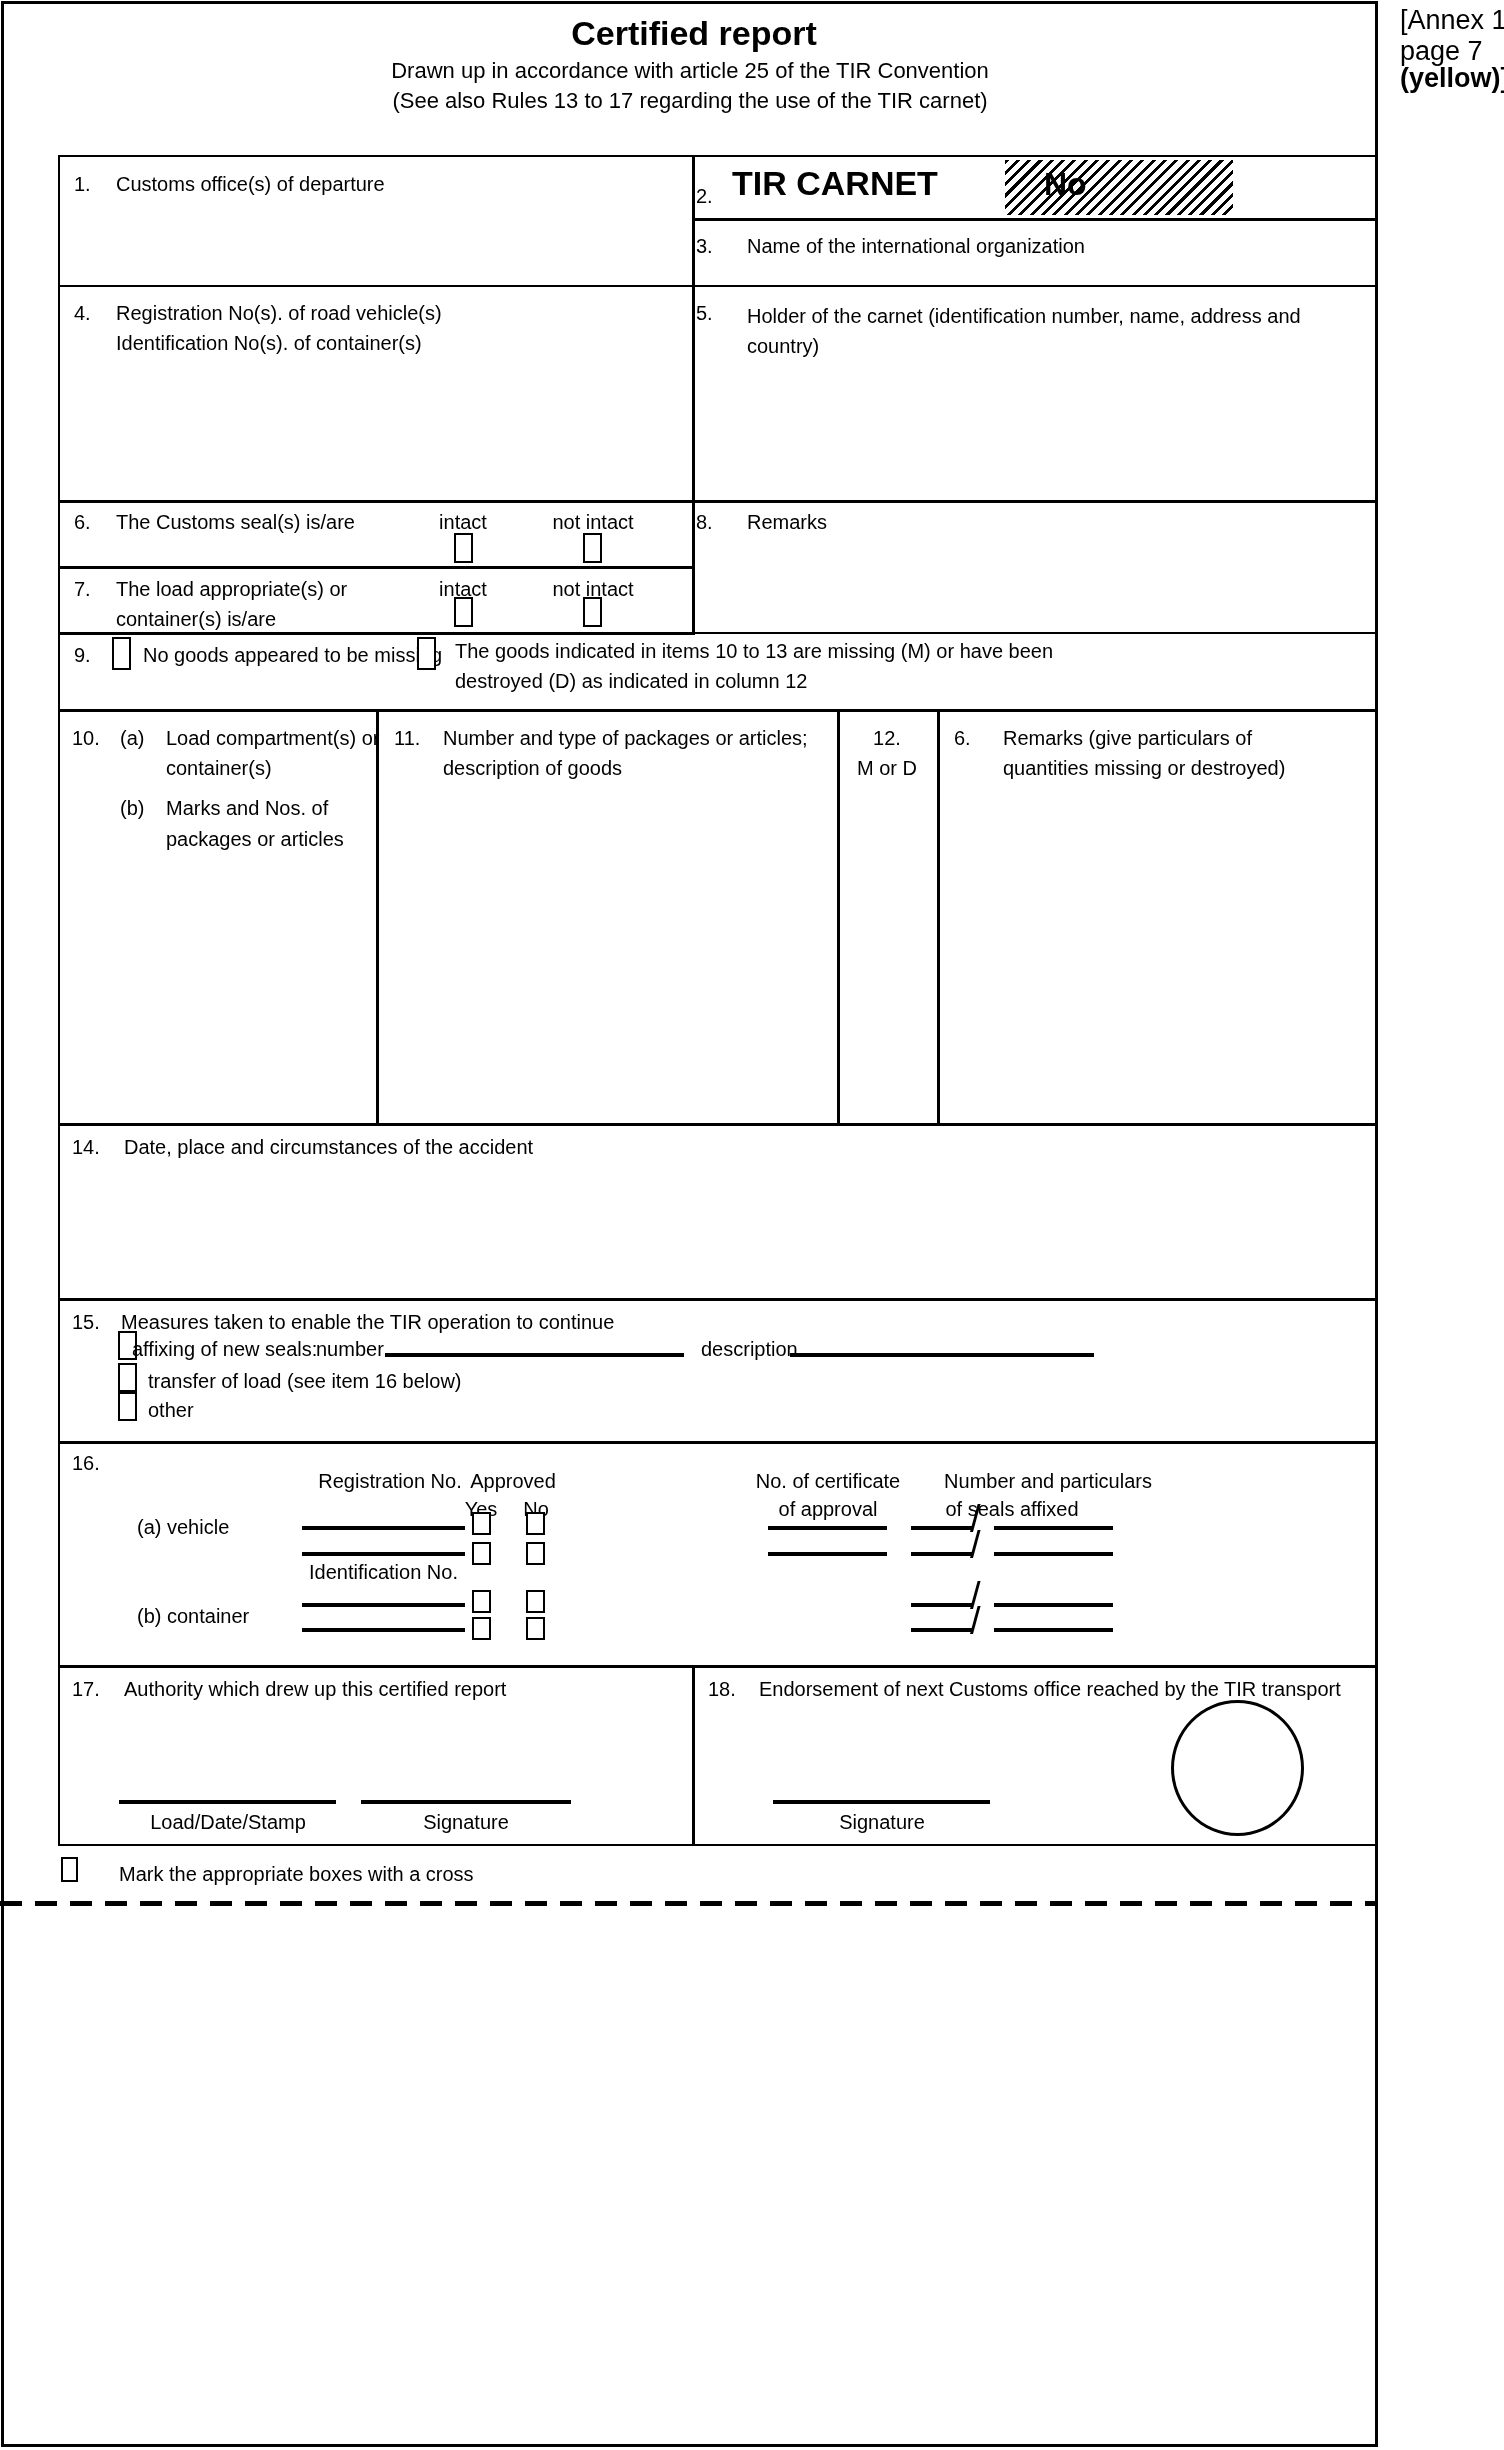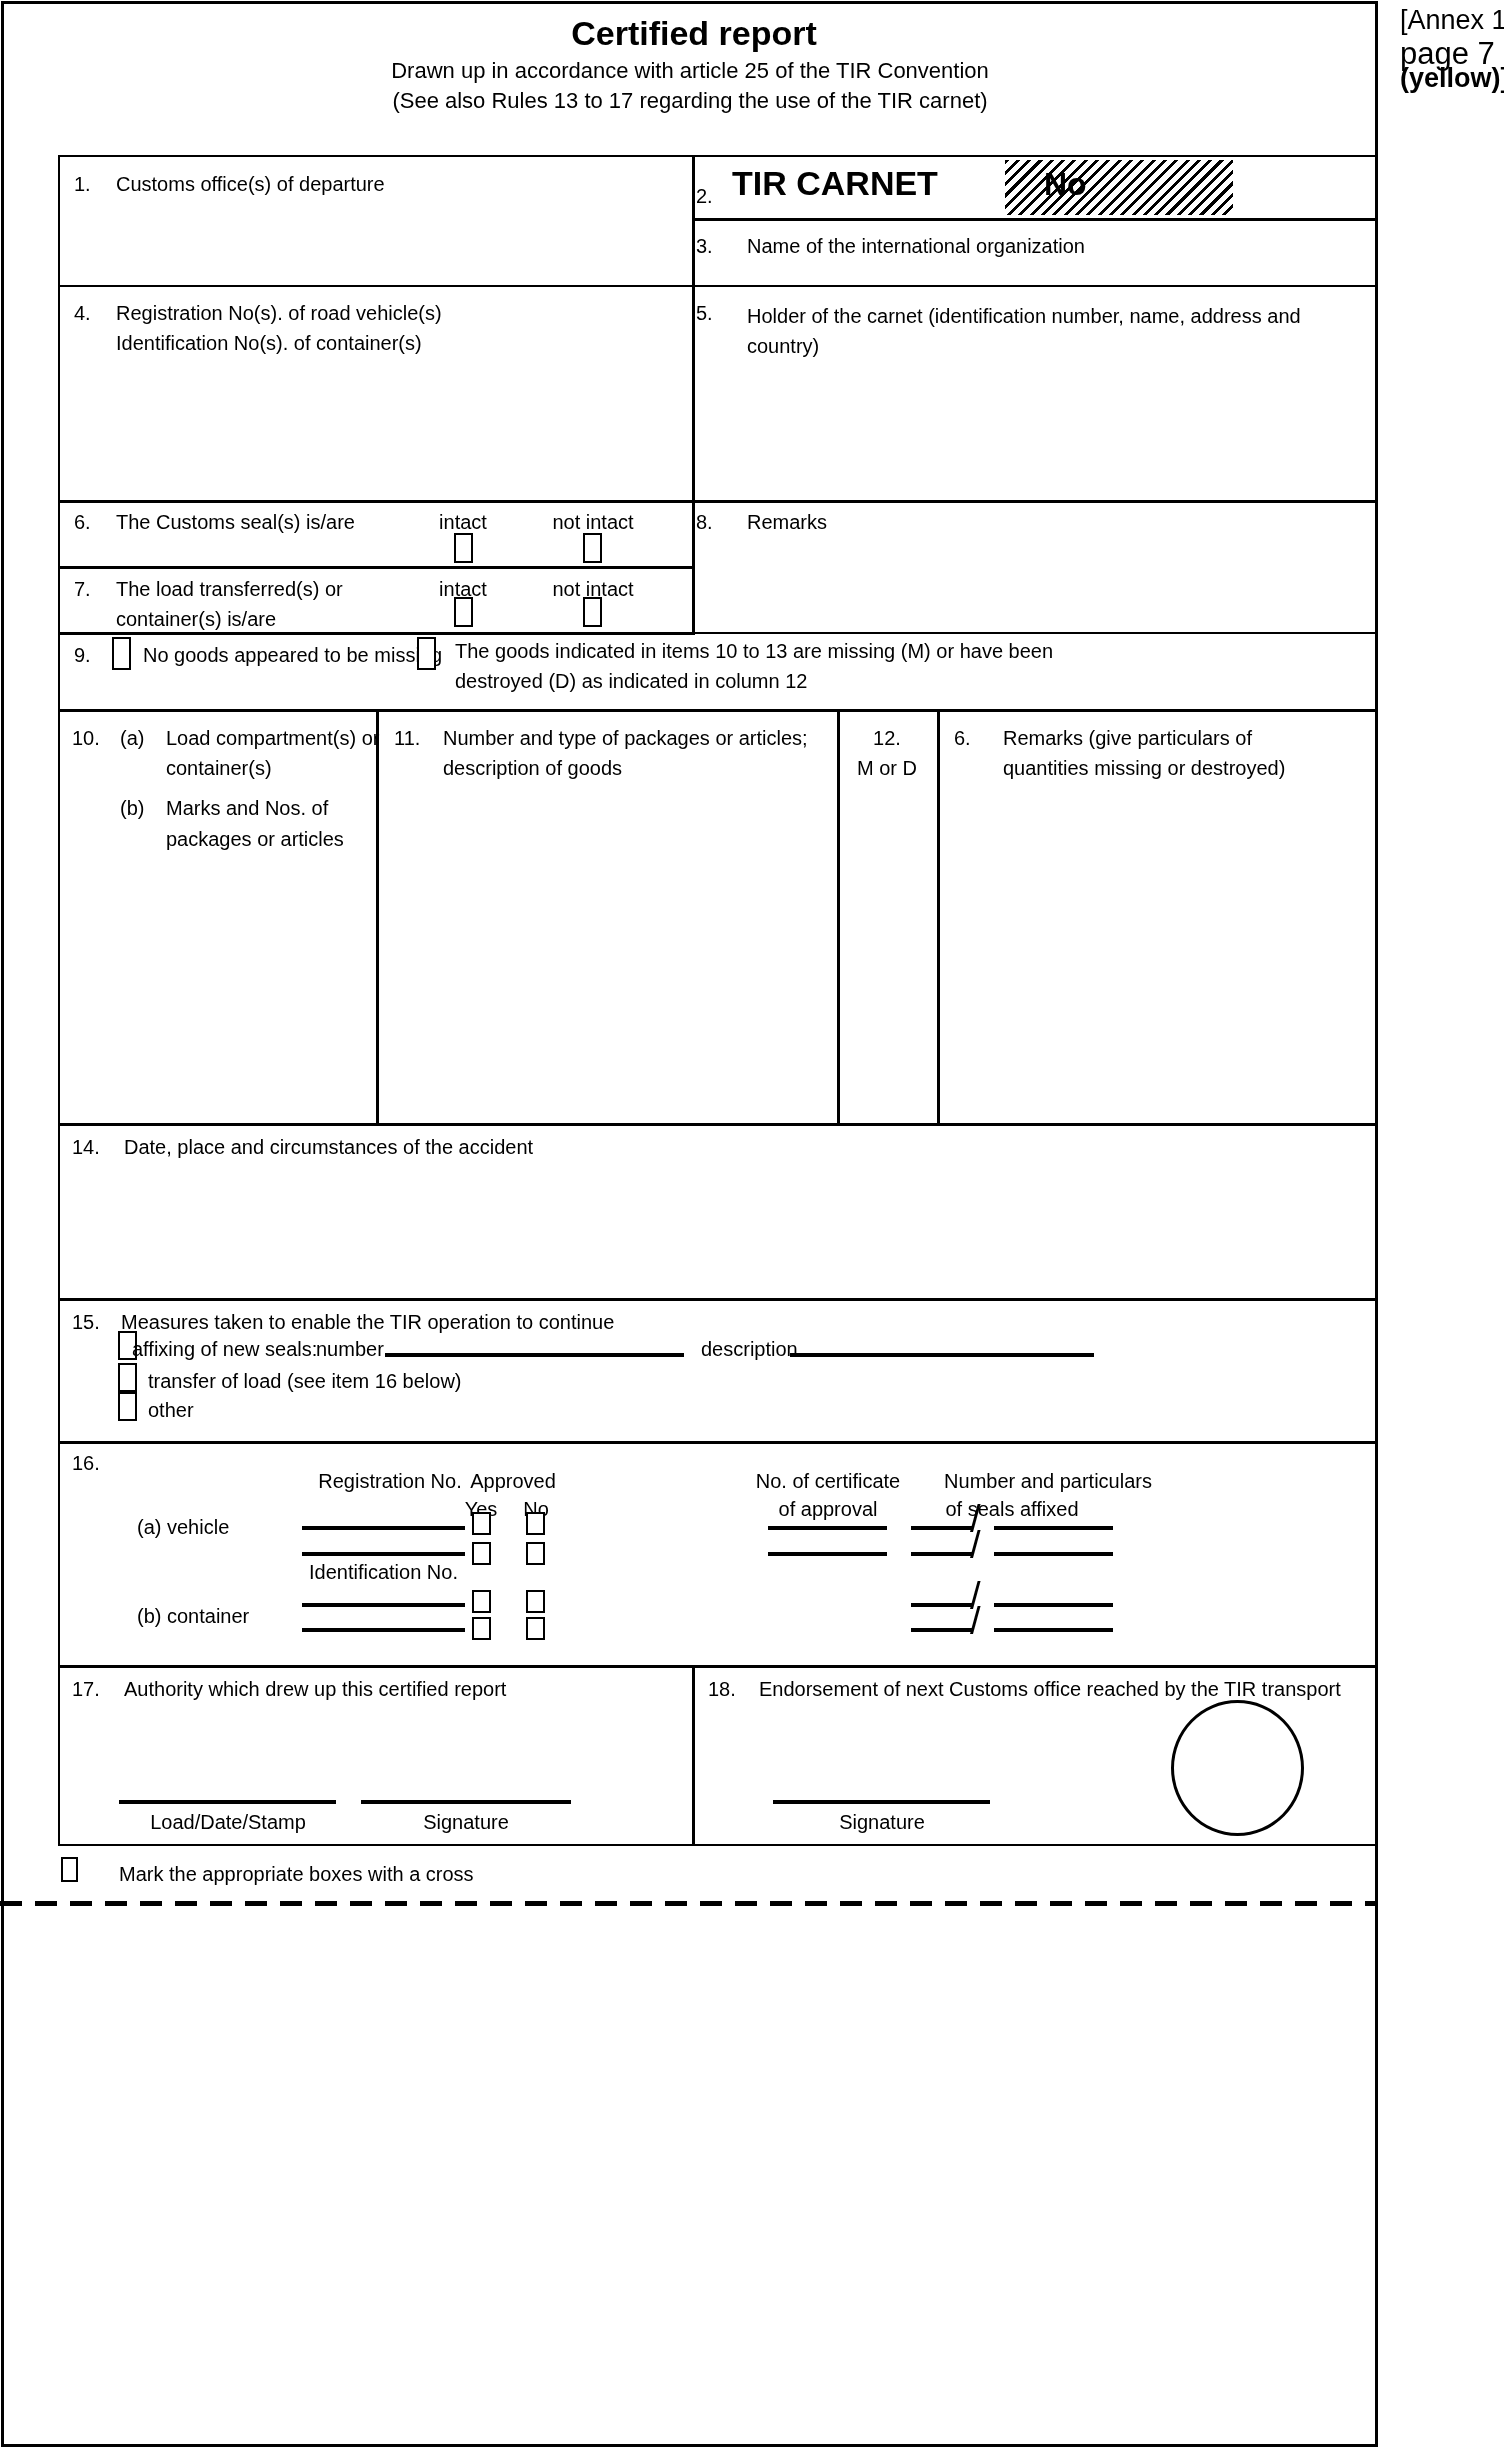--- a/index.html
+++ b/index.html
@@ -23,21 +23,21 @@
 </style>
 </head>
 <body>
 
 <div class="page">
 
   <div class="outer"></div>
 
   <div>
     <span class="t" style="left:1400px;top:4.3px;font-size:27px;">[Annex 1</span>
-    <span class="t" style="left:1400px;top:35px;font-size:31px;">page 7</span>
+    <span class="t" style="left:1400px;top:35px;font-size:27px;">page 7</span>
     <span class="t b" style="left:1400px;top:62px;font-size:27px;">(yellow)]</span>
   </div>
 
   <span class="t b ctr" style="left:694px;top:13px;font-size:34px;">Certified report</span>
   <span class="t ctr" style="left:690px;top:58px;font-size:22px;">Drawn up in accordance with article 25 of the TIR Convention</span>
   <span class="t ctr" style="left:690px;top:88px;font-size:22px;">(See also Rules 13 to 17 regarding the use of the TIR carnet)</span>
 
   <div class="fbox" style="left:58px;top:155px;width:637px;height:132px;"></div>
   <div class="fbox" style="left:692px;top:155px;width:686px;height:66px;"></div>
   <div class="fbox" style="left:692px;top:218px;width:686px;height:69px;"></div>
@@ -76,21 +76,21 @@
   <span class="t wrap" style="left:747px;top:301px;width:593px;">Holder of the carnet (identification number, name, address and country)</span>
 
   <span class="t" style="left:74px;top:510px;">6.</span>
   <span class="t" style="left:116px;top:510px;">The Customs seal(s) is/are</span>
   <span class="t ctr" style="left:463px;top:510px;">intact</span>
   <span class="t ctr" style="left:593px;top:510px;">not intact</span>
   <div class="cb" style="left:454px;top:533px;width:19px;height:30px;"></div>
   <div class="cb" style="left:583px;top:533px;width:19px;height:30px;"></div>
 
   <span class="t" style="left:74px;top:577px;">7.</span>
-  <span class="t" style="left:116px;top:577px;">The load transferred(s) or</span>
+  <span class="t" style="left:116px;top:577px;">The load appropriate(s) or</span>
   <span class="t" style="left:116px;top:607px;">container(s) is/are</span>
   <span class="t ctr" style="left:463px;top:577px;">intact</span>
   <span class="t ctr" style="left:593px;top:577px;">not intact</span>
   <div class="cb" style="left:454px;top:597px;width:19px;height:30px;"></div>
   <div class="cb" style="left:583px;top:597px;width:19px;height:30px;"></div>
 
   <span class="t" style="left:696px;top:510px;">8.</span>
   <span class="t" style="left:747px;top:510px;">Remarks</span>
 
   <span class="t" style="left:74px;top:643px;">9.</span>

